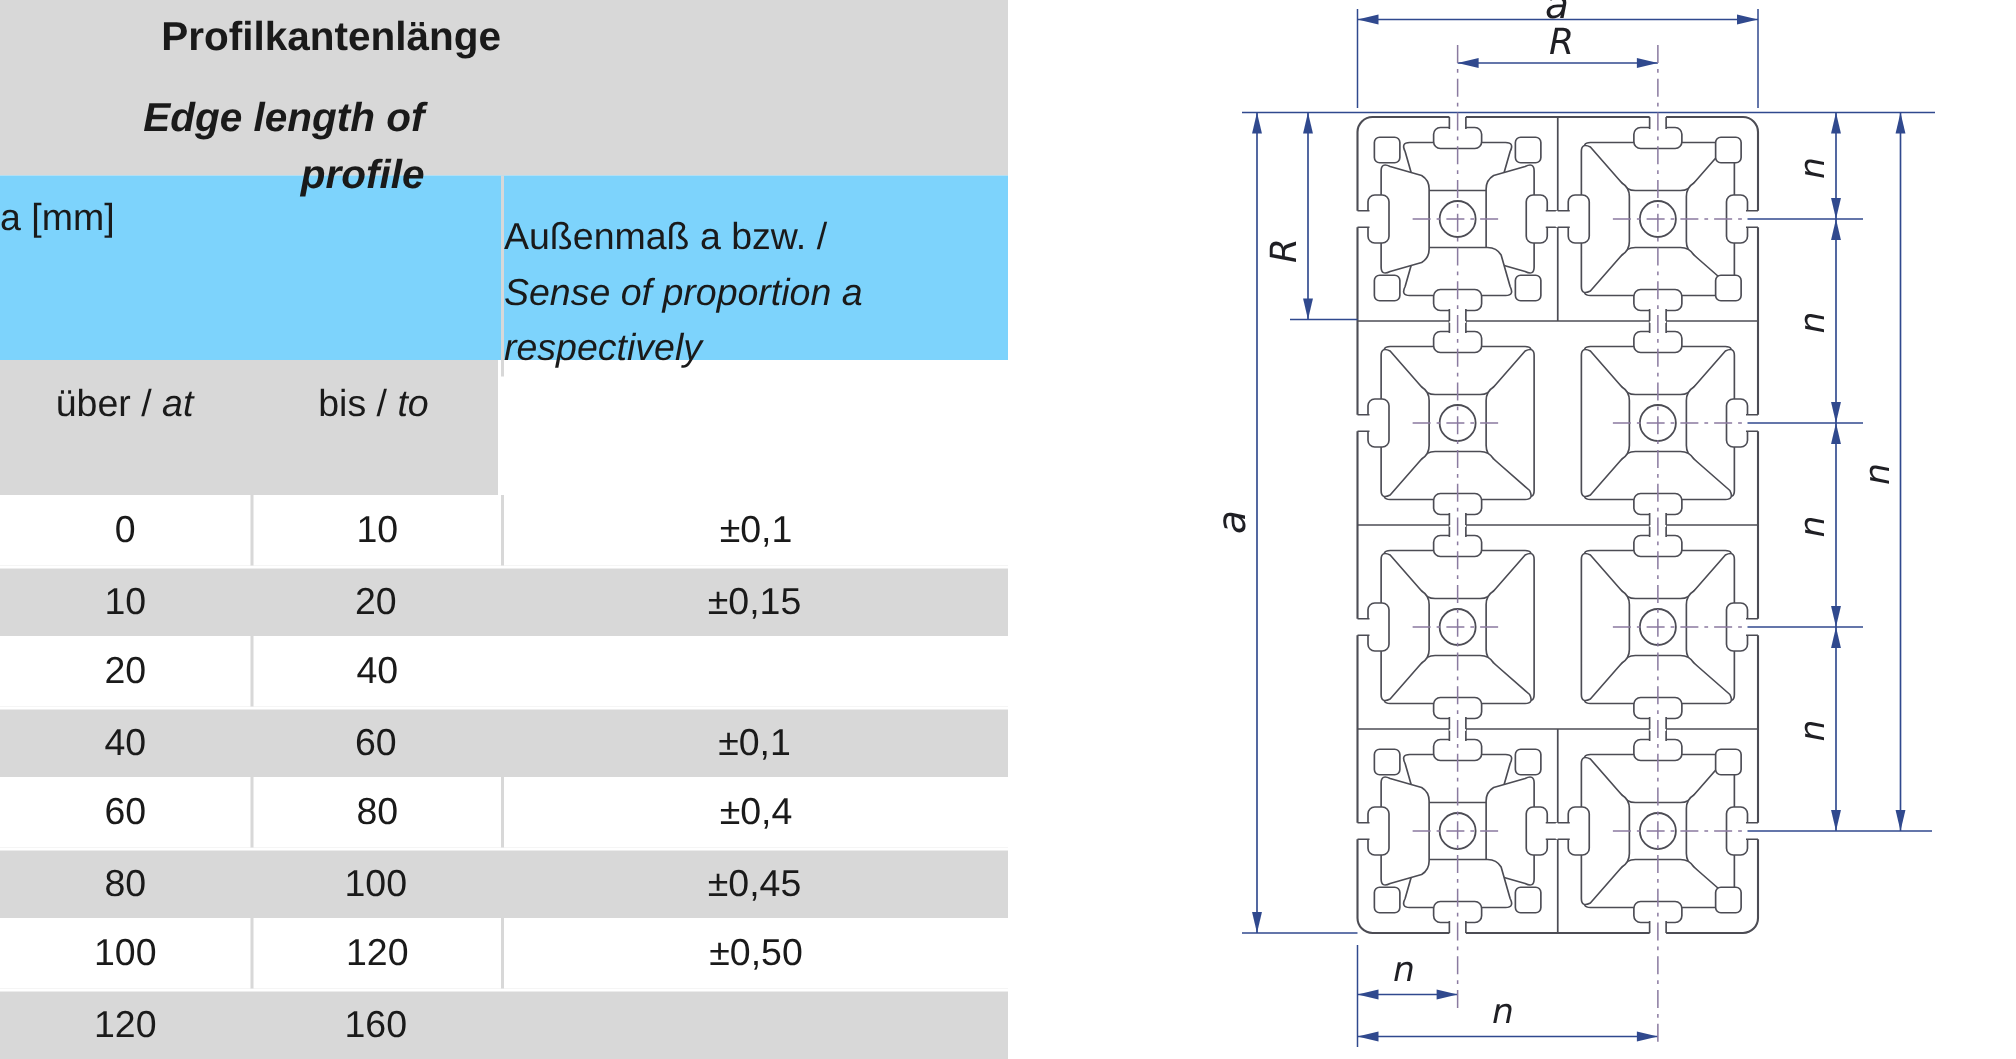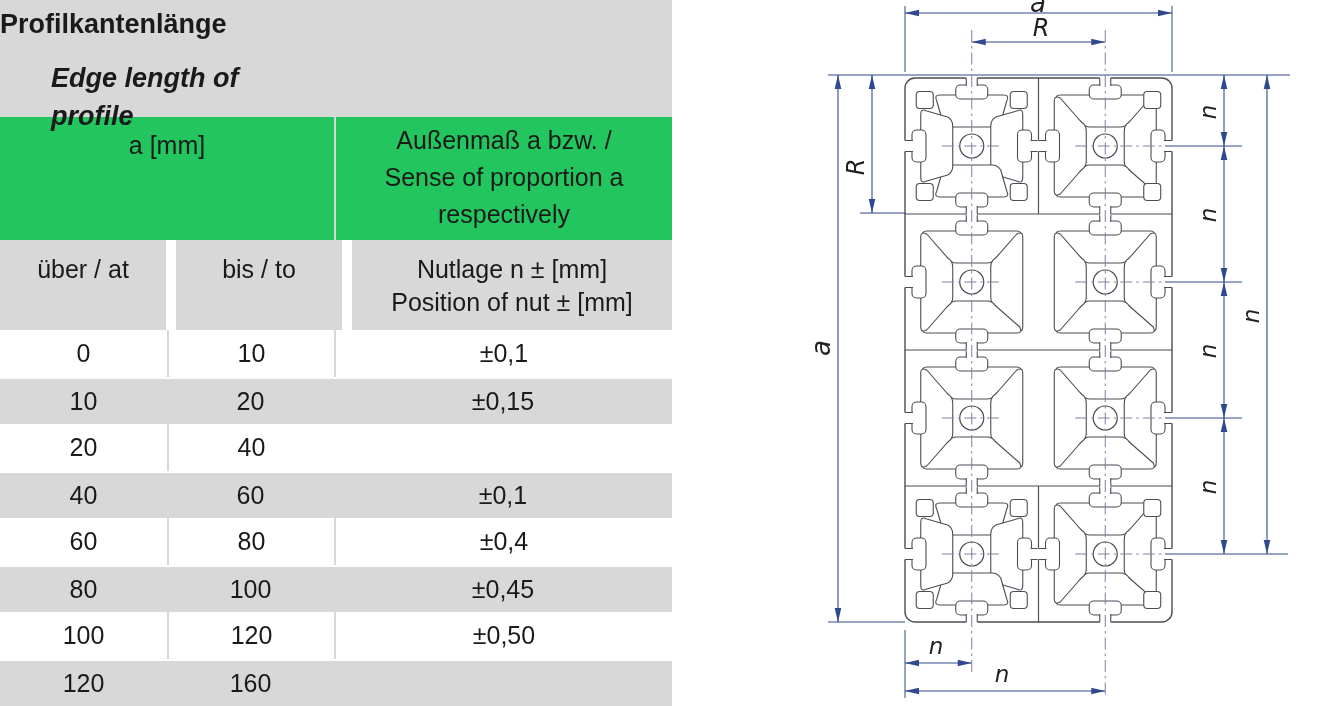--- a/index.html
+++ b/index.html
@@ -1,32 +1,32 @@
 <!DOCTYPE html>
 <html><head>
 <meta charset="utf-8">
 <style>
   html,body{margin:0;padding:0}
   body{width:1344px;height:706px;position:relative;background:#fff;overflow:hidden;
        font-family:"Liberation Sans",sans-serif;color:#1a1a1a}
   .table-panel{position:absolute;left:0;top:0;width:672px;height:706px;background:#fff}
-  .i{}
+  .i{font-style:italic}
   
   .trowA{height:117px;background:#d8d8d8;display:grid;grid-template-columns:334px 338px;
-         text-align:left;font-weight:bold;font-size:27px;line-height:38px;
+         text-align:right;font-weight:bold;font-size:27px;line-height:38px;
          padding-top:5px;box-sizing:border-box}
   .cellA .en{font-style:italic;max-width:232px;margin:16px auto}
   
-  .trowB{height:123px;background:#22c55e;display:grid;grid-template-columns:334px 338px;
-         font-size:25px;line-height:37px;text-align:center}
+  .trowB{height:123px;background:#7dd3fc;display:grid;grid-template-columns:334px 338px;
+         font-size:25px;line-height:37px;text-align:left}
   .cellB-left{padding-top:10px;box-sizing:border-box}
-  .cellB-right{border-left:2px solid #d8d8d8;padding-top:5px;box-sizing:border-box}
+  .cellB-right{border-left:2px solid #d8d8d8;padding-top:23px;box-sizing:border-box}
   
   .trowC{height:90px;background:#fff;display:grid;grid-template-columns:166px 166px 1fr;
-         column-gap:10px;font-size:25px;text-align:center}
+         column-gap:0;font-size:25px;text-align:center}
   .cellC{background:#d8d8d8;padding-top:13px;box-sizing:border-box;line-height:33px}
   
   .trow{height:47px;display:grid;grid-template-columns:167px 167px 1fr;font-size:25px;
         text-align:center;box-sizing:border-box}
   .trow>div{display:flex;align-items:center;justify-content:center;height:100%;box-sizing:border-box}
   .trow.w{background:#fff}
   .trow.w>div+div{border-left:2px solid #d8d8d8}
   .trow.g{background:#d8d8d8;border-top:2px solid #fff}
   
   .drawing-panel{position:absolute;left:780px;top:0;width:564px;height:706px}
@@ -52,24 +52,20 @@
       <div class="i">respectively</div>
     </div>
   </div>
 
   <div class="trowC">
     <div class="cellC">
       <span>über</span><span> / </span><span class="i">at</span>
     </div>
     <div class="cellC">
       <span>bis</span><span> / </span><span class="i">to</span>
-    </div>
-    <div class="cellC">
-      <div>Nutlage n ± [mm]</div>
-      <div><span class="i">Position of nut</span><span> ± [mm]</span></div>
     </div>
   </div>
 
   <div id="data-rows">
       <div class="trow w">
         <div>0</div>
         <div>10</div>
         <div>±0,1</div>
       </div>
       <div class="trow g">

